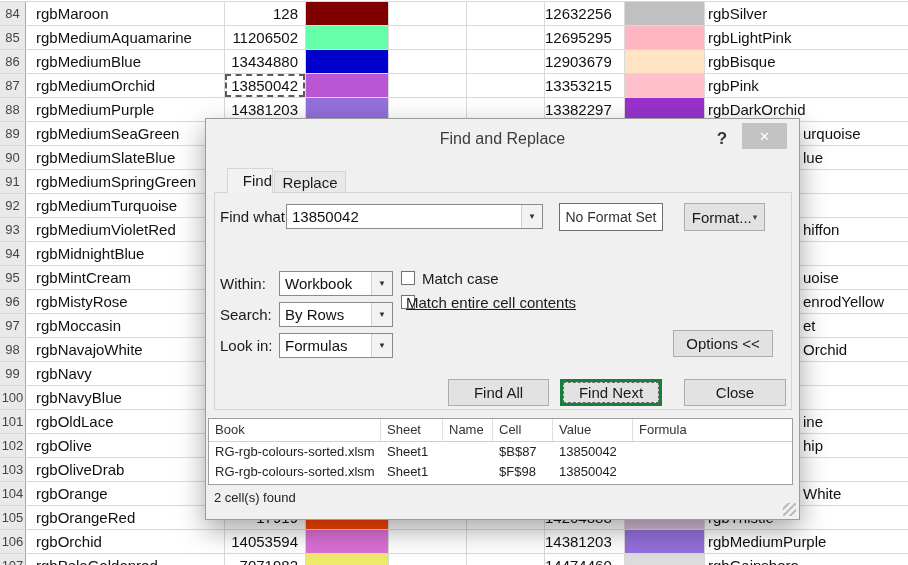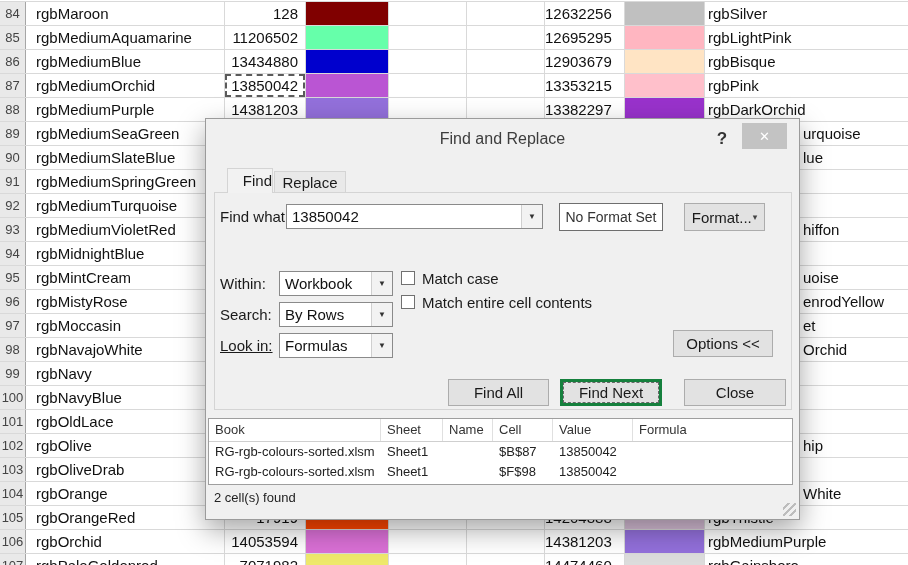--- a/index.html
+++ b/index.html
@@ -286,20 +286,21 @@
       <div class="row" style="top: 410px;">
         <div class="cell c-rowhead">101</div>
         <div class="cell c-name">rgbOldLace</div>
         <div class="cell c-val"></div>
         <div class="cell c-swatch"></div>
         <div class="cell c-e"></div>
         <div class="cell c-f"></div>
         <div class="cell c-rval"></div>
         <div class="cell c-rswatch"></div>
         <div class="cell c-rname"></div>
+        <div class="cell c-tail">ine</div>
       </div>
       <div class="row" style="top: 434px;">
         <div class="cell c-rowhead">102</div>
         <div class="cell c-name">rgbOlive</div>
         <div class="cell c-val"></div>
         <div class="cell c-swatch"></div>
         <div class="cell c-e"></div>
         <div class="cell c-f"></div>
         <div class="cell c-rval"></div>
         <div class="cell c-rswatch"></div>
@@ -391,30 +392,30 @@
       <span class="val">Workbook</span>
       <span class="arr">▼</span>
     </div>
 
     <div class="lbl" style="left:14px;top:183px;">Search:</div>
     <div class="combo" style="left:73px;top:183px;width:114px;height:25px;">
       <span class="val">By Rows</span>
       <span class="arr">▼</span>
     </div>
 
-    <div class="lbl" style="left:14px;top:214px;text-decoration:underline;">Look in:</div>
+    <div class="lbl" style="left:14px;top:214px;">Look in:</div>
     <div class="combo" style="left:73px;top:214px;width:114px;height:25px;">
       <span class="val">Formulas</span>
       <span class="arr">▼</span>
     </div>
 
     <div class="chk" style="left:195px;top:152px;"></div>
     <div class="lbl" style="left:216px;top:147px;">Match case</div>
     <div class="chk" style="left:195px;top:176px;"></div>
-    <div class="lbl" style="left:216px;top:171px;">Match entire cell contents</div>
+    <div class="lbl" style="left:200px;top:171px;text-decoration:underline;">Match entire cell contents</div>
 
     <div class="btn" style="left:242px;top:260px;width:101px;height:27px;">Find All</div>
 
     <div class="btn" style="left:467px;top:211px;width:100px;height:27px;">Options &lt;&lt;</div>
     <div id="btn-findnext" class="btn" style="left:354px;top:260px;width:102px;height:27px;">Find Next</div>
     <div class="btn" style="left:478px;top:260px;width:102px;height:27px;">Close</div>
 
     <div id="list">
       <div class="lrow hdr">
         <div class="lcell w-book">Book</div>

